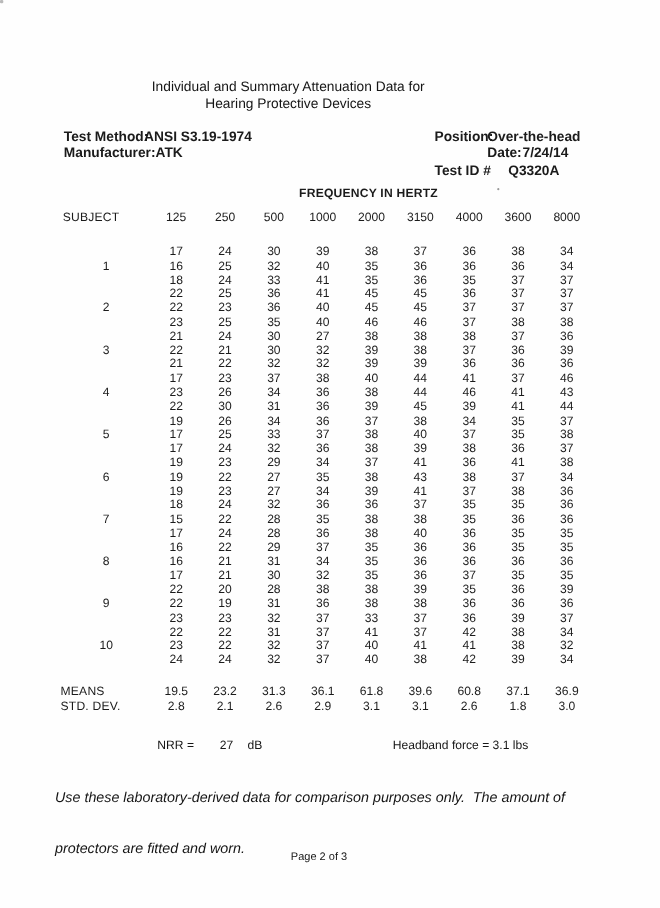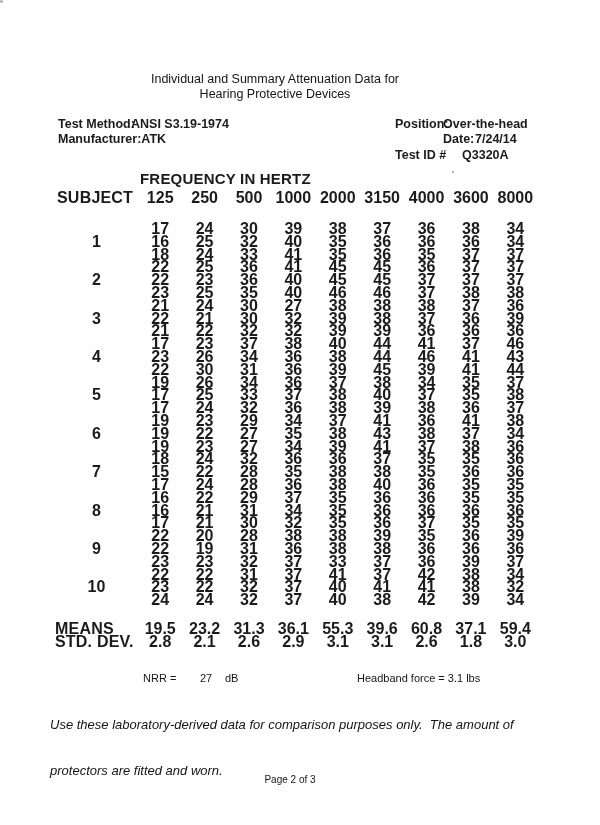--- a/index.html
+++ b/index.html
@@ -8,36 +8,36 @@
     font-family:"Liberation Sans", sans-serif;color:#1b1b1b;
     -webkit-font-smoothing:antialiased;
   }
   .page{position:absolute;inset:0;background:#fefefe;}
   .speck{position:absolute;background:#b9b9b9;border-radius:1px;}
   .speck.s1{left:0;top:0;width:3px;height:3px;}
   .speck.s2{left:452px;top:171px;width:2px;height:2px;background:#9a9a9a;}
 
   .doc-title{
     position:absolute;top:72px;left:0;width:524px;text-align:center;
-    font-size:12.5px;line-height:15px;font-weight:400;color:#151515;padding-left:13px;
+    font-size:12.5px;line-height:15px;font-weight:400;color:#151515;
   }
 
   .info-left{position:absolute;left:58px;top:117px;font-size:12.5px;font-weight:700;line-height:15.3px;}
   .info-right{position:absolute;left:395px;top:117px;font-size:12.5px;font-weight:700;line-height:15.3px;}
   .info-row{white-space:nowrap;}
   .lbl{display:inline-block;}
   .w73{width:73px;} .w75{width:75px;}
   .w48{width:48px;} .w32{width:32px;padding-left:48px;} .w67{width:67px;}
 
   .freq-title{
-    position:absolute;top:170px;left:140px;width:390px;text-align:left;
-    font-size:15px;font-weight:700;letter-spacing:.2px;
+    position:absolute;top:170px;left:140px;width:390px;text-align:center;
+    font-size:11px;font-weight:700;letter-spacing:.2px;
   }
 
-  .att-table{position:absolute;left:55px;top:192px;font-size:16px;font-weight:700;}
+  .att-table{position:absolute;left:55px;top:192px;font-size:11px;font-weight:400;}
   .trow{display:grid;grid-template-columns:83px repeat(9,44.4px);height:12.8px;align-items:center;}
   .trow.thead{height:13px;}
   .c{text-align:center;line-height:12.8px;}
   .hsubj{text-align:left;padding-left:2px;letter-spacing:.2px;}
   .lblcell{text-align:left;padding-left:0;letter-spacing:.2px;}
   .spacer1{height:18px;} .spacer2{height:16px;}
 
   .nrr-line{position:absolute;top:672px;left:0;width:478px;height:14px;font-size:11px;font-weight:400;color:#161616;}
   .nrr-line span{position:absolute;top:0;white-space:nowrap;}
   .nrr-label{left:143px;}
@@ -466,25 +466,25 @@
           <div class="c">34</div>
         </div>
       </div>
     <div class="spacer2"></div>
     <div class="trow" id="means-row">
       <div class="c lblcell">MEANS</div>
     <div class="c">19.5</div>
         <div class="c">23.2</div>
         <div class="c">31.3</div>
         <div class="c">36.1</div>
-        <div class="c">55.3</div>
+        <div class="c">61.8</div>
         <div class="c">39.6</div>
         <div class="c">60.8</div>
         <div class="c">37.1</div>
-        <div class="c">59.4</div>
+        <div class="c">36.9</div>
       </div>
     <div class="trow" id="std-row">
       <div class="c lblcell">STD. DEV.</div>
     <div class="c">2.8</div>
         <div class="c">2.1</div>
         <div class="c">2.6</div>
         <div class="c">2.9</div>
         <div class="c">3.1</div>
         <div class="c">3.1</div>
         <div class="c">2.6</div>

